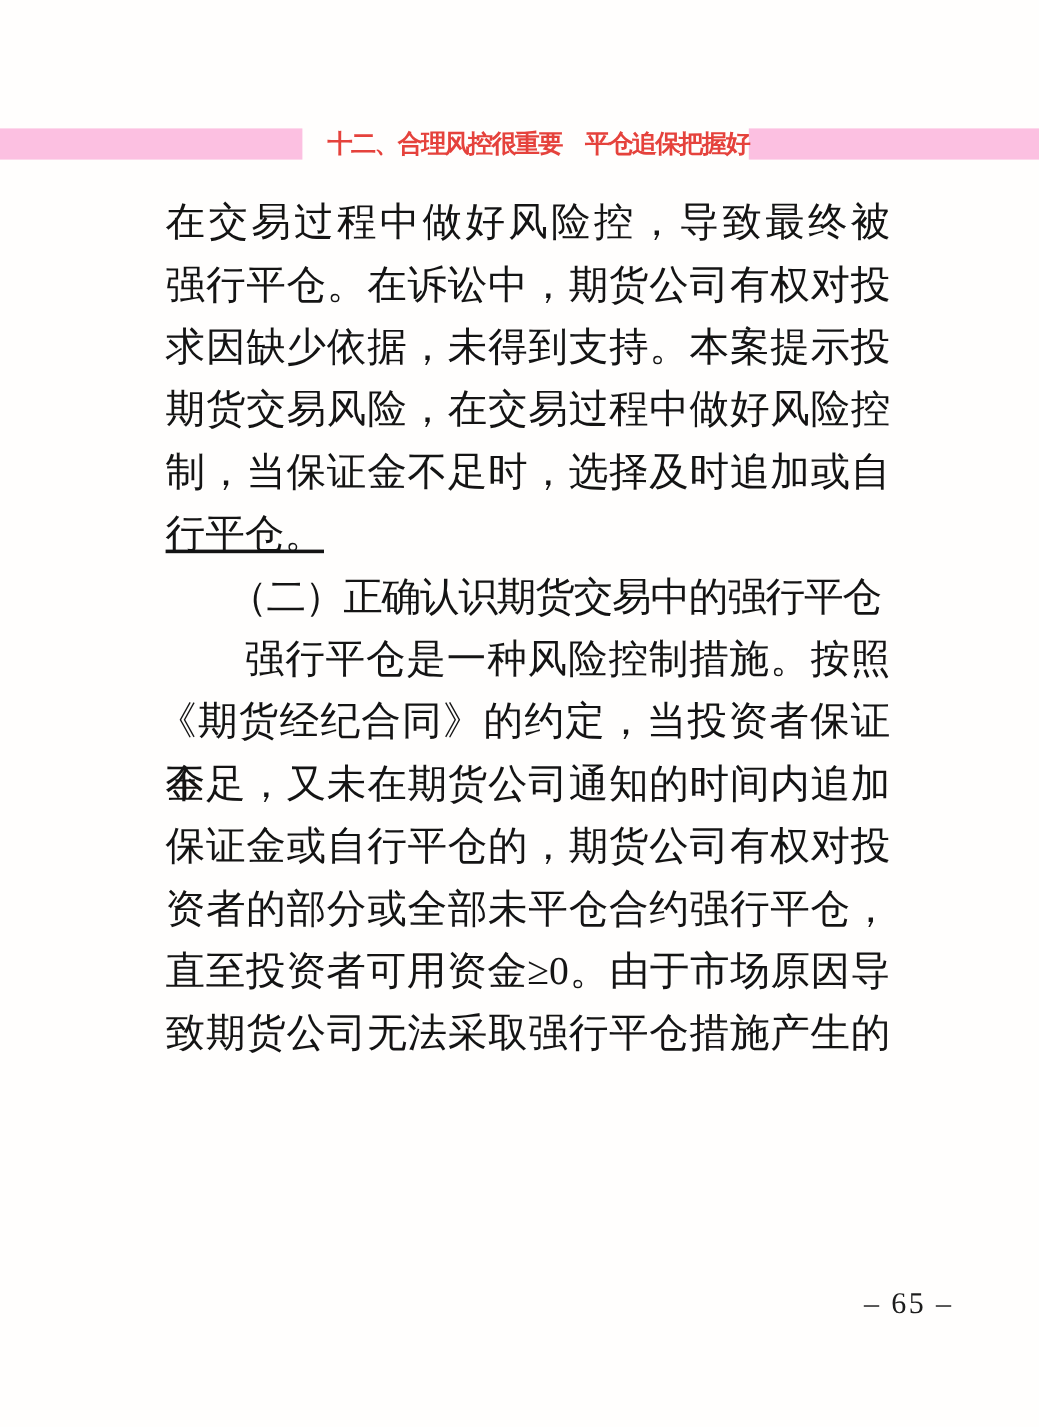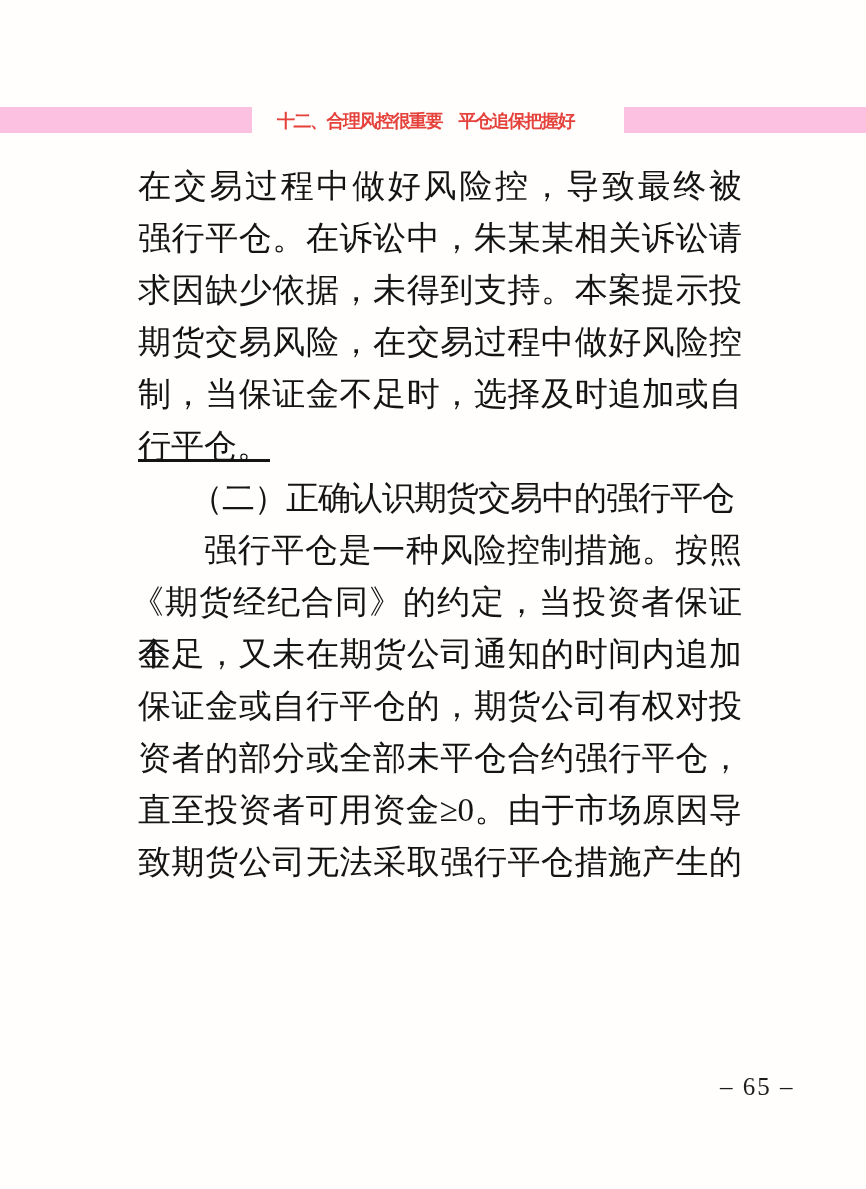--- a/index.html
+++ b/index.html
@@ -23,27 +23,26 @@
   }
   .band-left  { left: 0;   width: 252px; }
   .band-right { left: 624px; width: 242px; }
   .chapter-title {
     position: absolute;
     top: 108px;
     left: 252px;
     width: 372px;
     height: 26px;
     line-height: 26px;
-    text-align: left;
+    text-align: right;
     font-family: "Liberation Sans", "DejaVu Sans", sans-serif;
     font-weight: bold;
-    font-size: 18px;
+    font-size: 21px;
     letter-spacing: -1.5px;
     white-space: nowrap;
-    padding-left: 25px;
   }
   
   .body-text {
     position: absolute;
     top: 160px;
     left: 138px;
     width: 604px;
     font-size: 33px;
     line-height: 52px;
     letter-spacing: 0;
@@ -79,21 +78,21 @@
 <body>
 
 <div class="page">
 
   <div class="header-band band-left" style="background: rgb(252, 192, 225);"></div>
   <div class="header-band band-right" style="background: rgb(252, 192, 225);"></div>
   <div class="chapter-title" style="color: rgb(229, 66, 60);">十二、合理风控很重要　平仓追保把握好</div>
 
   <div class="body-text" style="color: rgb(20, 20, 20);">
     <div class="line j">在交易过程中做好风险控，导致最终被</div>
-    <div class="line j">强行平仓。在诉讼中，朱某某相关诉讼请</div>
+    <div class="line j">强行平仓。在诉讼中，期货公司有权对投</div>
     <div class="line j">求因缺少依据，未得到支持。本案提示投</div>
     <div class="line j">期货交易风险，在交易过程中做好风险控</div>
     <div class="line j">制，当保证金不足时，选择及时追加或自</div>
     <div class="line end">行平仓。</div>
     <div class="line sub">（二）正确认识期货交易中的强行平仓</div>
     <div class="line j ind">强行平仓是一种风险控制措施。按照</div>
     <div class="line j hang">《期货经纪合同》的约定，当投资者保证金</div>
     <div class="line j">不足，又未在期货公司通知的时间内追加</div>
     <div class="line j">保证金或自行平仓的，期货公司有权对投</div>
     <div class="line j">资者的部分或全部未平仓合约强行平仓，</div>

